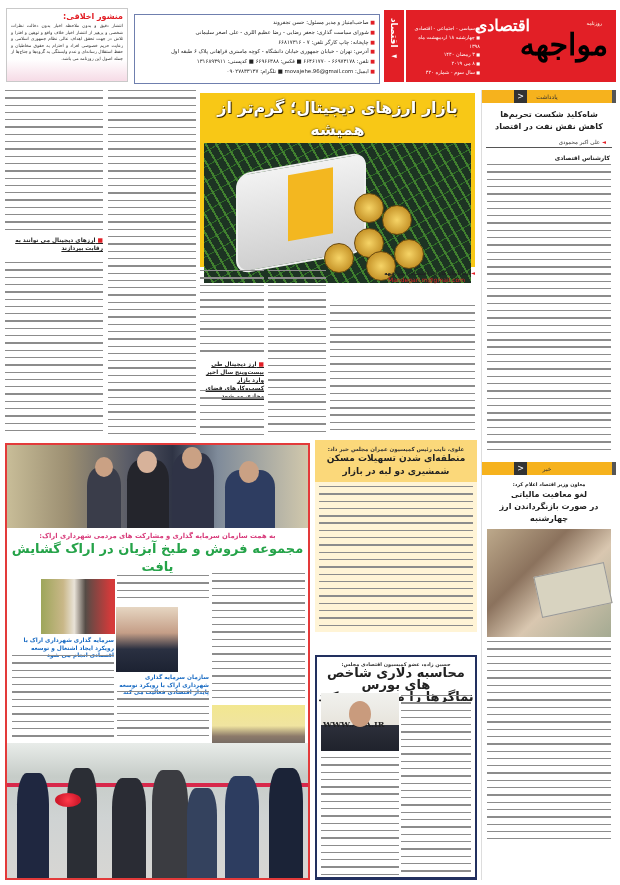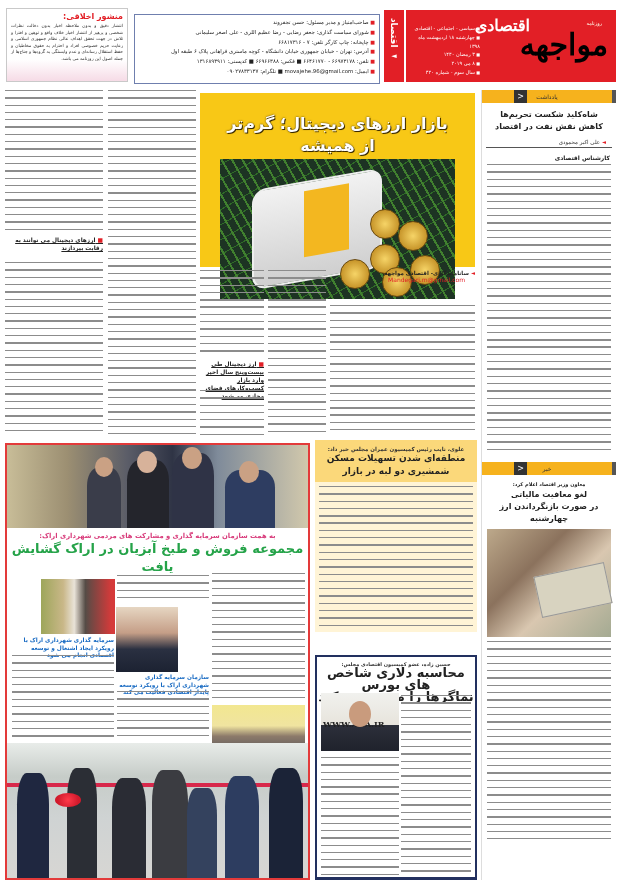--- a/index.html
+++ b/index.html
@@ -32,21 +32,21 @@
   .rc-title { text-align: center; font-size: 8px; line-height: 12px; font-weight: bold; color: #222; margin: 6px 4px 4px; }
   .rc-author { font-size: 5.5px; color: #333; padding: 2px 6px; border-bottom: 1px solid #555; margin: 0 4px; }
   .rc-author::before { content: "◄ "; color: #e21f26; }
   .rc-sub { font-size: 6px; font-weight: bold; margin: 6px 6px 3px; }
   .filler { background: repeating-linear-gradient(180deg, #8c8c8c 0px, #8c8c8c 1.3px, transparent 1.3px, transparent 7.3px); }
   .rc-text { margin: 0 5px; height: 292px; }
   .rc-photo { margin: 4px 5px; height: 108px; background: linear-gradient(135deg,#bda98b 0%, #8b725d 35%, #d9c7b0 60%, #a4aa92 100%); position: relative; }
   .rc-photo::after { content: ""; position: absolute; left: 50px; top: 40px; width: 70px; height: 40px; background: #d8d3c0; transform: rotate(-12deg); border: 1px solid #999; }
 
   
-  .feature { left: 200px; top: 93px; width: 275px; height: 174px; background: #f8c816; padding: 20px; }
+  .feature { left: 200px; top: 93px; width: 275px; height: 174px; background: #f8c816; padding: 4px; }
   .feature h2 { font-family: "DejaVu Sans", sans-serif; font-size: 16px; font-weight: bold; color: #fff; text-align: center; line-height: 22px; text-shadow: 0 0 2px #3a2a00, 1px 1px 0 #3a2a00; }
   .feature .art { margin-top: 2px; height: 140px; background: #1d3323; position: relative; overflow: hidden; }
   .feature .art .circuit { position: absolute; inset: 0; background: repeating-linear-gradient(60deg, transparent 0 7px, #5fbf3a 7px 9px), repeating-linear-gradient(-30deg, transparent 0 12px, #3f9c2b 12px 13px); opacity: .55; }
   .feature .art .phone { position: absolute; left: 32px; top: 20px; width: 130px; height: 100px; background: linear-gradient(180deg,#f2f2f2,#cfcfcf); border-radius: 14px; transform: skewY(-10deg); border: 2px solid #eee; }
   .feature .art .phone::after { content: ""; position: absolute; left: 50px; top: 8px; width: 45px; height: 66px; background: #f3b720; }
   .feature .art .coin { position: absolute; width: 30px; height: 30px; border-radius: 50%; background: radial-gradient(circle,#f6d467 0%,#c7952a 70%, #8f6417 100%); border: 1px solid #6a4a10; }
 
   .byline-box { left: 330px; top: 270px; width: 145px; height: 30px; }
   .byline-name { font-size: 5.5px; font-weight: bold; color: #222; }
   .byline-name::before { content: "◄ "; color: #e21f26; }

